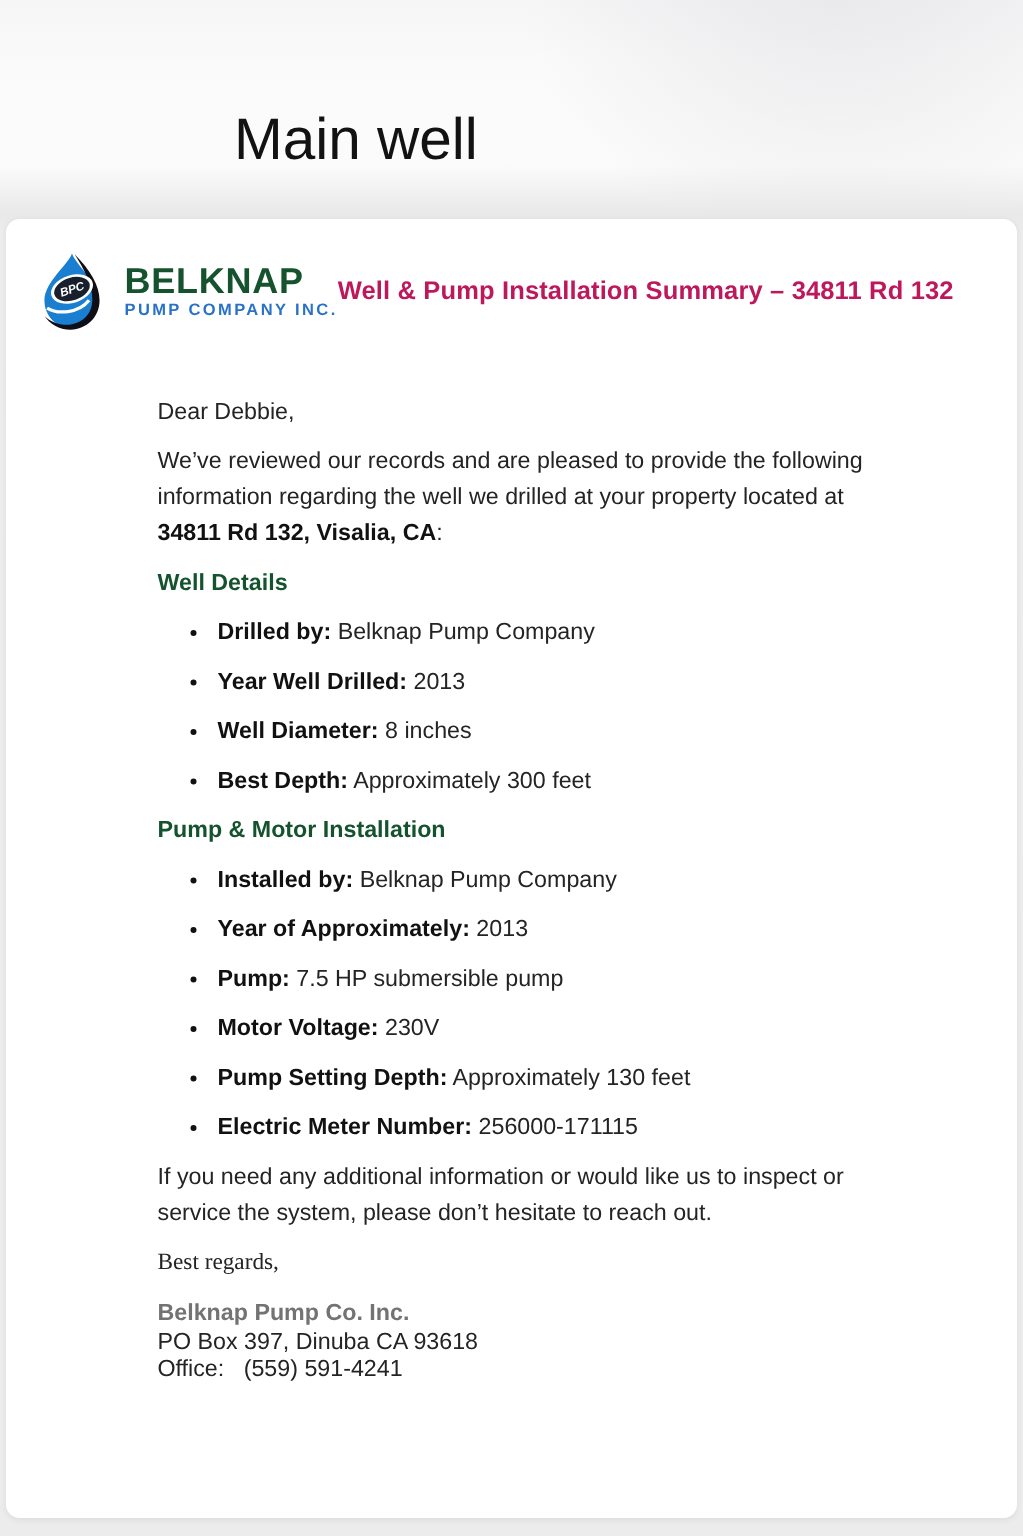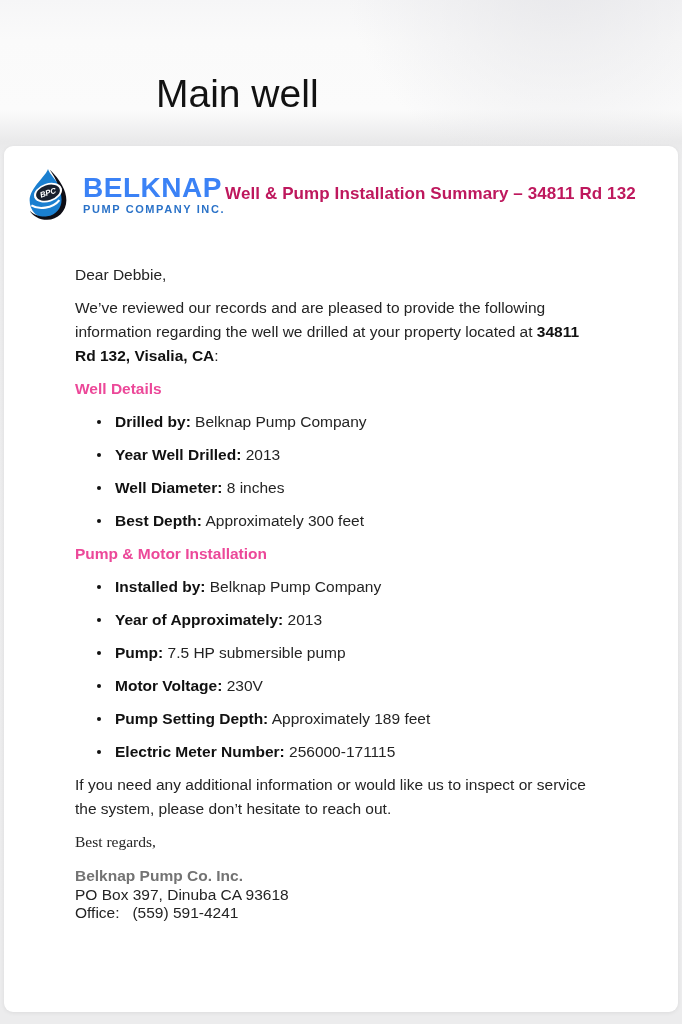--- a/index.html
+++ b/index.html
@@ -25,36 +25,36 @@
   }
 
   .card-header {
     display:flex; align-items:center;
     padding:19px 14px 0 16px;
   }
   .logo { display:flex; align-items:center; }
   .logo-mark { width:56px; height:58px; flex:0 0 auto; }
   .logo-word { margin-left:7px; line-height:1; }
   .logo-name {
-    font-size:28px; font-weight:800; color:#3b82f6; letter-spacing:.5px;
+    font-size:24px; font-weight:800; color:#14532d; letter-spacing:.5px;
   }
   .logo-tagline {
     font-size:11px; font-weight:700; color:#2a72c8; letter-spacing:1.6px; margin-top:2px;
   }
   .doc-title {
     font-size:17px; font-weight:700; color:#be185d; letter-spacing:.1px;
   }
 
-  .letter-body { padding:40px 84px 0 71px; color:#242424; }
+  .letter-body { padding:40px 84px 0 101px; color:#242424; }
 
   .para, .greeting, .closing, .signoff {
     font-size:15.5px; line-height:24px; color:#242424; margin:0 0 9px;
   }
   .section-heading {
-    font-size:15.5px; line-height:24px; font-weight:700; color:#ec4899; margin:0 0 9px;
+    font-size:15.5px; line-height:24px; font-weight:700; color:#14532d; margin:0 0 9px;
   }
   .b { font-weight:700; color:#111; }
 
   ul.detail-list { list-style:none; margin:0 0 9px; padding:0; }
   ul.detail-list li {
     position:relative; padding-left:40px;
     font-size:15.5px; line-height:24px; margin-bottom:9px; color:#242424;
   }
   ul.detail-list li .dot {
     position:absolute; left:22px; top:10px;
@@ -104,21 +104,21 @@
       <li><span class="dot"></span><span class="b">Well Diameter:</span> <span>8 inches</span></li>
       <li><span class="dot"></span><span class="b">Best Depth:</span> <span>Approximately 300 feet</span></li>
     </ul>
 
     <h3 class="section-heading">Pump &amp; Motor Installation</h3>
     <ul class="detail-list">
       <li><span class="dot"></span><span class="b">Installed by:</span> <span>Belknap Pump Company</span></li>
       <li><span class="dot"></span><span class="b">Year of Approximately:</span> <span>2013</span></li>
       <li><span class="dot"></span><span class="b">Pump:</span> <span>7.5 HP submersible pump</span></li>
       <li><span class="dot"></span><span class="b">Motor Voltage:</span> <span>230V</span></li>
-      <li><span class="dot"></span><span class="b">Pump Setting Depth:</span> <span>Approximately 189 feet</span></li>
+      <li><span class="dot"></span><span class="b">Pump Setting Depth:</span> <span>Approximately 130 feet</span></li>
       <li><span class="dot"></span><span class="b">Electric Meter Number:</span> <span>256000-171115</span></li>
     </ul>
 
     <p class="closing">If you need any additional information or would like us to inspect or service the system, please don’t hesitate to reach out.</p>
 
     <p class="signoff">Best regards,</p>
 
     <div class="signature">
       <div class="company">Belknap Pump Co. Inc.</div>
       <div>PO Box 397, Dinuba CA 93618</div>

